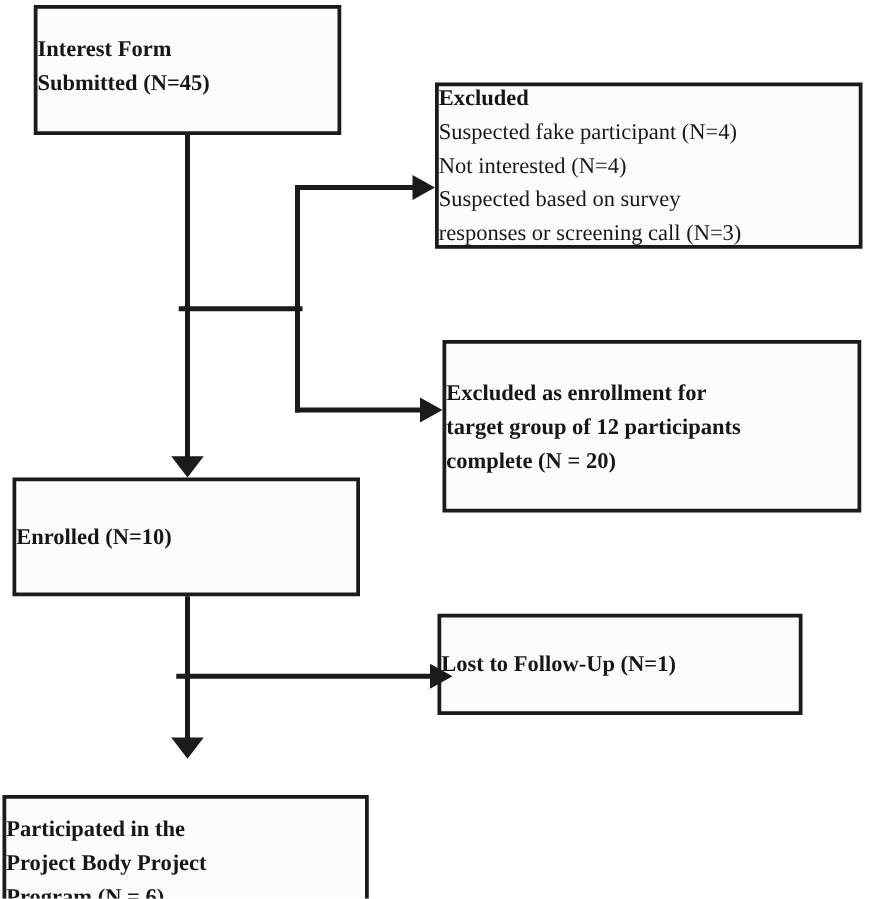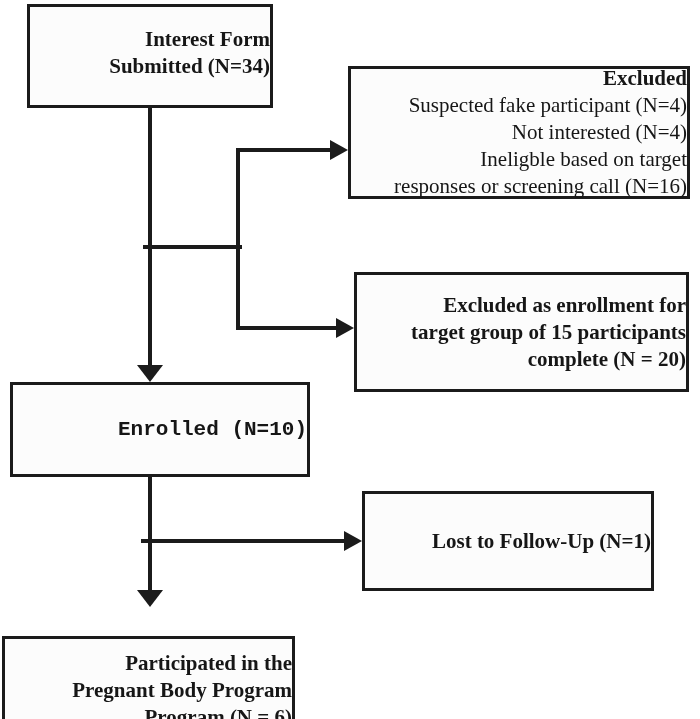--- a/index.html
+++ b/index.html
@@ -13,23 +13,23 @@
     overflow: hidden;
   }
   .node {
     position: absolute;
     box-sizing: border-box;
     background: #fcfcfc;
     border: 3px solid #1b1b1b;
     display: flex;
     flex-direction: column;
     justify-content: center;
-    align-items: flex-end;
+    align-items: flex-start;
     text-align: center;
-    font-size: 21px;
+    font-size: 18px;
     line-height: 27px;
   }
   .bold { font-weight: bold; }
   .node-line { white-space: nowrap; }
   .hline, .vline { position: absolute; background: #1b1b1b; }
   .hline { height: 4px; }
   .vline { width: 4px; }
   .arrow-right {
     position: absolute; width: 0; height: 0;
     border-top: 10px solid transparent;
@@ -38,60 +38,60 @@
   }
   .arrow-down {
     position: absolute; width: 0; height: 0;
     border-left: 13px solid transparent;
     border-right: 13px solid transparent;
     border-top: 17px solid #1b1b1b;
   }
   
   .n-interest    { left: 27px;  top: 4px;   width: 246px; height: 104px; padding-bottom: 6px; }
   .n-excl-screen { left: 348px; top: 66px;  width: 342px; height: 133px; }
-  .n-excl-cap    { left: 354px; top: 272px; width: 335px; height: 120px; }
-  .n-enrolled    { left: 10px;  top: 382px; width: 300px; height: 95px; font-family: Liberation Mono, monospace; }
-  .n-lost        { left: 362px; top: 491px; width: 292px; height: 100px; }
+  .n-excl-cap    { left: 354px; top: 272px; width: 335px; height: 138px; }
+  .n-enrolled    { left: 10px;  top: 382px; width: 278px; height: 95px; }
+  .n-lost        { left: 350px; top: 491px; width: 292px; height: 81px; }
   .n-participated{ left: 2px;   top: 607px; width: 293px; height: 109px; margin-top: 29px; }
 </style>
 </head>
 <body>
 
 <div class="canvas">
 
   <div class="node bold n-interest">
     <div class="node-line">Interest Form</div>
-    <div class="node-line">Submitted (N=34)</div>
+    <div class="node-line">Submitted (N=45)</div>
   </div>
 
   <div class="node n-excl-screen">
     <div class="node-line bold">Excluded</div>
     <div class="node-line">Suspected fake participant (N=4)</div>
     <div class="node-line">Not interested (N=4)</div>
-    <div class="node-line">Ineligble based on target</div>
-    <div class="node-line">responses or screening call (N=16)</div>
+    <div class="node-line">Suspected based on survey</div>
+    <div class="node-line">responses or screening call (N=3)</div>
   </div>
 
   <div class="node bold n-excl-cap">
     <div class="node-line">Excluded as enrollment for</div>
-    <div class="node-line">target group of 15 participants</div>
+    <div class="node-line">target group of 12 participants</div>
     <div class="node-line">complete (N = 20)</div>
   </div>
 
   <div class="node bold n-enrolled">
     <div class="node-line">Enrolled (N=10)</div>
   </div>
 
   <div class="node bold n-lost">
     <div class="node-line">Lost to Follow-Up (N=1)</div>
   </div>
 
   <div class="node bold n-participated">
     <div class="node-line">Participated in the</div>
-    <div class="node-line">Pregnant Body Program</div>
+    <div class="node-line">Project Body Project</div>
     <div class="node-line">Program (N = 6)</div>
   </div>
 
   <div class="vline" style="left:148px; top:108px; height:260px;"></div>
   <div class="arrow-down" style="left:137px; top:365px;"></div>
 
   <div class="hline" style="left:143px; top:245px; width:99px;"></div>
   <div class="vline" style="left:236px; top:148px; height:182px;"></div>
 
   <div class="hline" style="left:236px; top:148px; width:96px;"></div>

